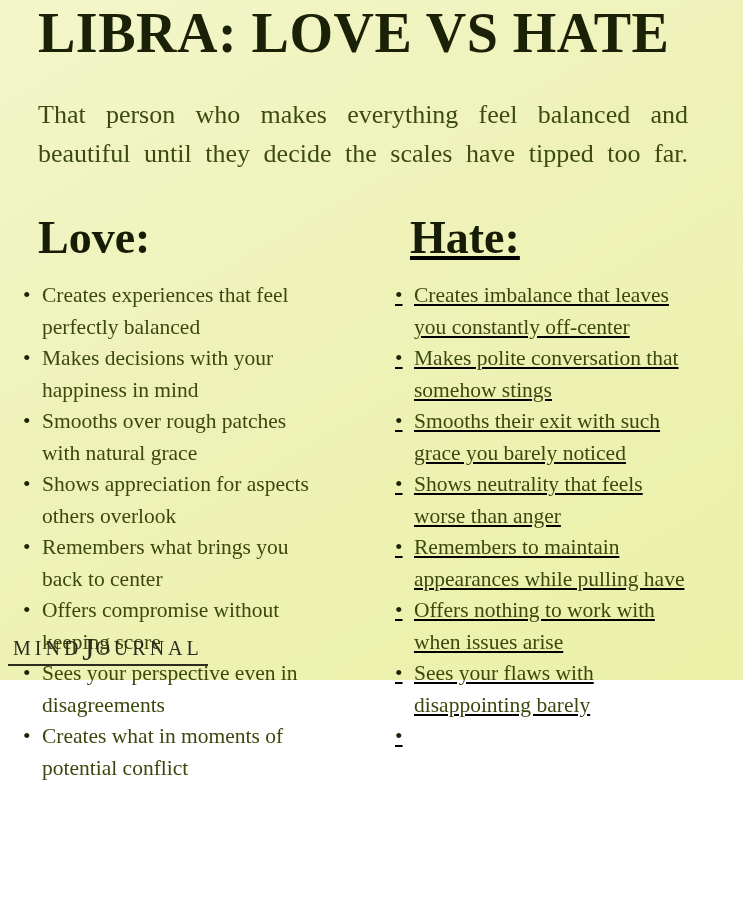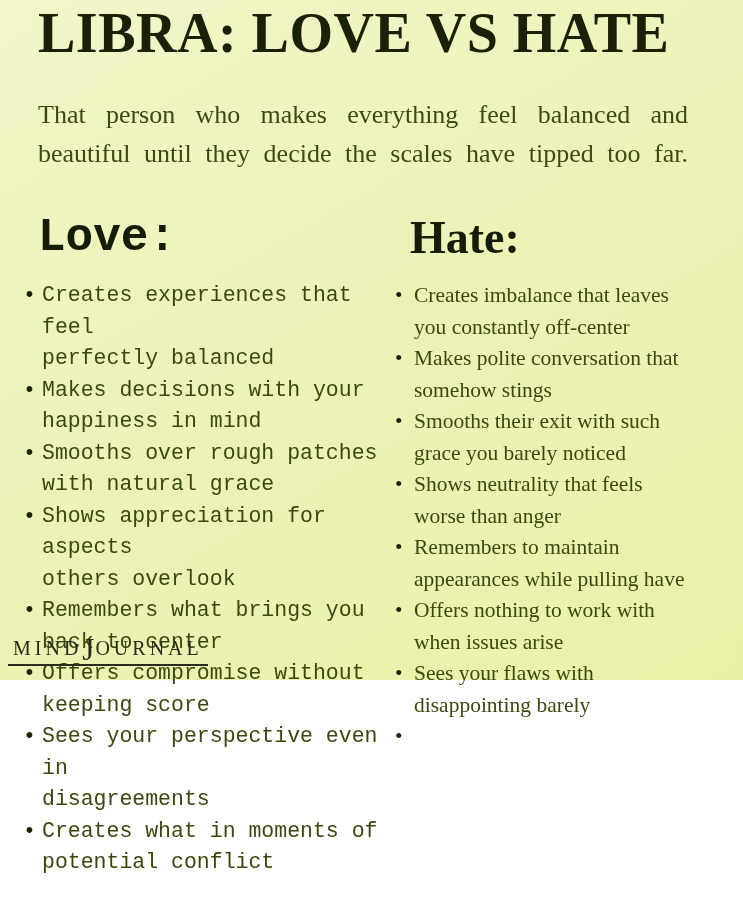--- a/index.html
+++ b/index.html
@@ -33,22 +33,22 @@
     white-space: pre-line;
     text-align: justify;
     text-align-last: justify;
   }
 
   .columns {
     display: flex;
     margin: 40px 0 0 23px;
   }
   .col { box-sizing: border-box; }
-  .col-love { width: 356px; flex: none; font-family: Liberation Mono, monospace; }
-  .col-hate { flex: 1; margin-left: 16px; }
+  .col-love { width: 356px; flex: none; }
+  .col-hate { flex: 1; margin-left: 16px; text-decoration: underline; }
 
   .col-heading {
     margin: 0 0 0 15px;
     font-size: 46px;
     line-height: 50px;
     font-weight: 700;
     color: #161c05;
   }
 
   ul.bullets {

